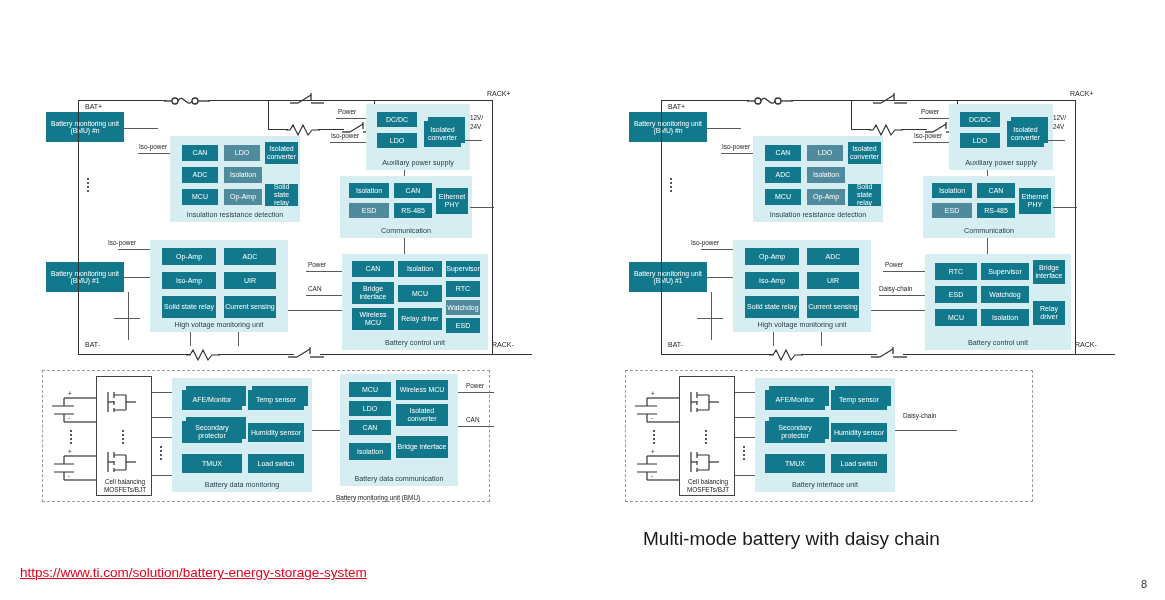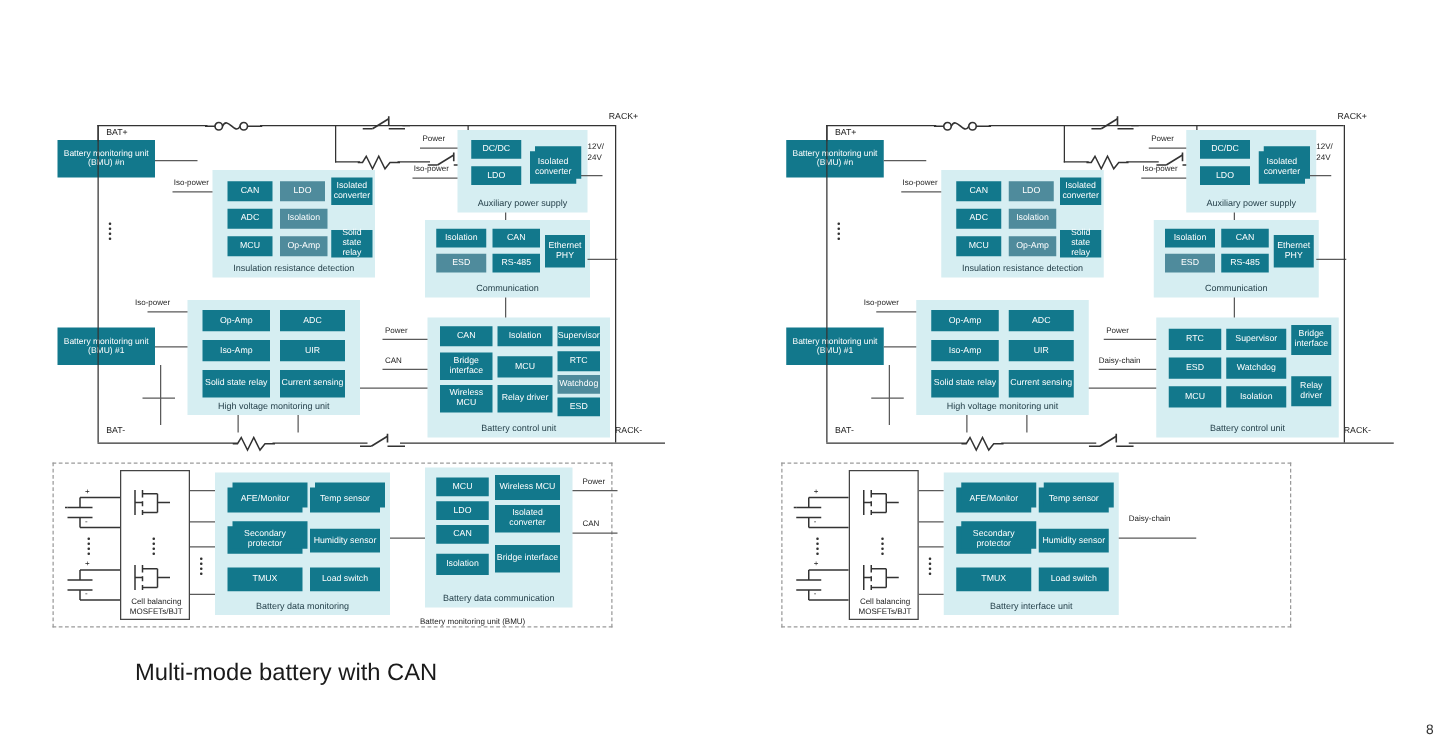--- a/index.html
+++ b/index.html
@@ -316,21 +316,20 @@
       <div class="chip teal" style="left:10px;top:76px;width:60px;height:19px;">TMUX</div>
       <div class="chip teal" style="left:76px;top:76px;width:56px;height:19px;">Load switch</div>
       <div class="panel-label">Battery data monitoring</div>
     </div>
     <div class="wire h" style="left:312px;top:430px;width:28px;"></div>
     <div class="wire h" style="left:458px;top:392px;width:36px;"></div>
     <div class="wlabel sm" style="left:466px;top:382px;">Power</div>
     <div class="wire h" style="left:458px;top:426px;width:36px;"></div>
     <div class="wlabel sm" style="left:466px;top:416px;">CAN</div>
 
-    <div class="caption" style="left:108px;top:528px;">Multi-mode battery with CAN</div>
   </div>
 
   <div class="lay" style="left:583px;top:0px;width:582px;height:520px;">
 
     <div class="wire h dark" style="left:78px;top:100px;width:88px;"></div>
     <svg class="lay" style="left:164px;top:92px;" width="46" height="17">
       <path d="M0,9 L8,9" stroke="#333" stroke-width="1.3" fill="none"></path>
       <circle cx="11" cy="9" r="3" stroke="#333" stroke-width="1.3" fill="none"></circle>
       <path d="M14,9 C18,0 24,17 28,9" stroke="#333" stroke-width="1.3" fill="none"></path>
       <circle cx="31" cy="9" r="3" stroke="#333" stroke-width="1.3" fill="none"></circle>
@@ -528,17 +527,19 @@
       <div class="chip teal stack" style="left:76px;top:12px;width:56px;height:20px;">Temp sensor</div>
       <div class="chip teal stack" style="left:10px;top:43px;width:60px;height:22px;">Secondary protector</div>
       <div class="chip teal" style="left:76px;top:45px;width:56px;height:19px;">Humidity sensor</div>
       <div class="chip teal" style="left:10px;top:76px;width:60px;height:19px;">TMUX</div>
       <div class="chip teal" style="left:76px;top:76px;width:56px;height:19px;">Load switch</div>
       <div class="panel-label">Battery interface unit</div>
     </div>
     <div class="wire h" style="left:312px;top:430px;width:62px;"></div>
     <div class="wlabel sm" style="left:320px;top:412px;">Daisy-chain</div>
 
+    <div class="caption" style="left:60px;top:528px;">Multi-mode battery with daisy chain</div>
   </div>
 
+  <a class="source-link" href="#">https://www.ti.com/solution/battery-energy-storage-system</a>
   <div class="page-num">8</div>
 
 </div>
 
 </body></html>

